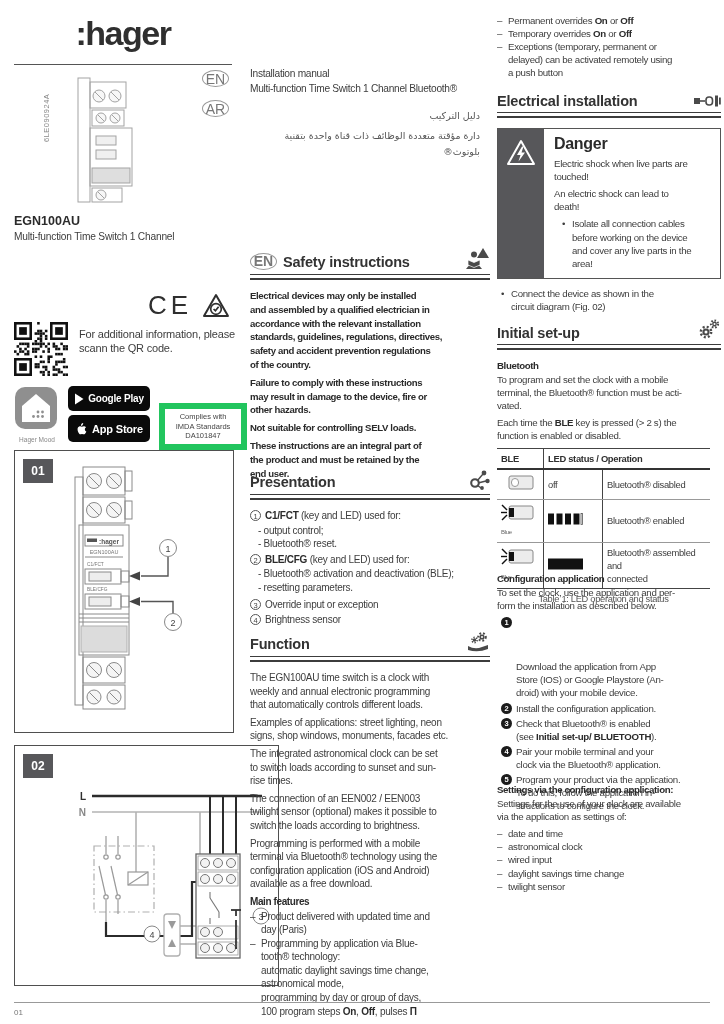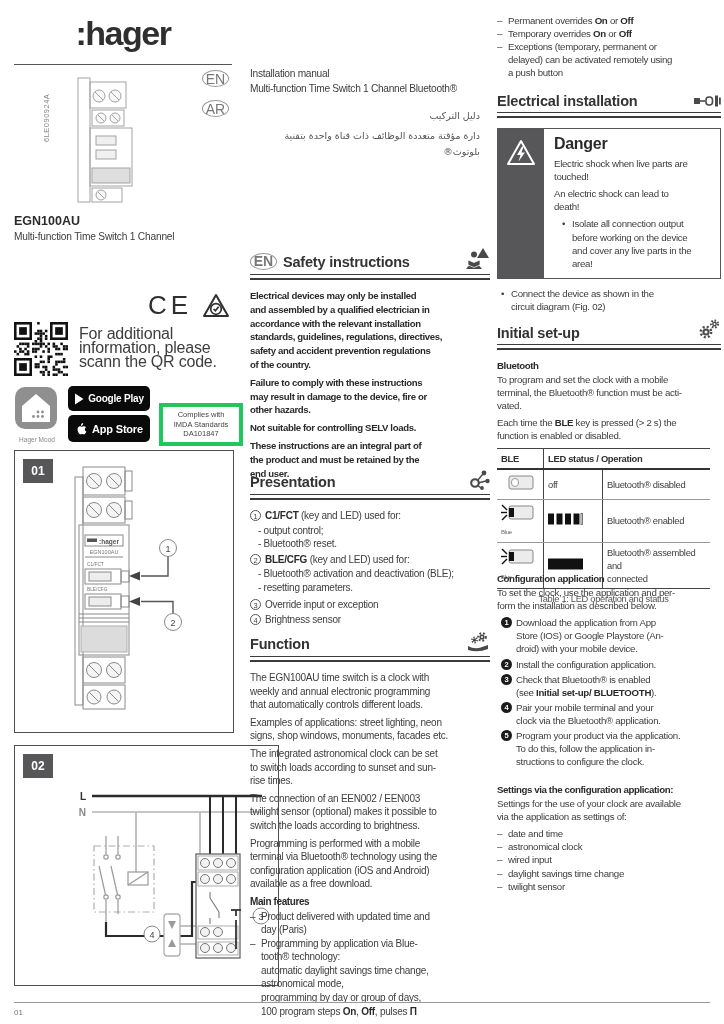--- a/index.html
+++ b/index.html
@@ -49,21 +49,21 @@
   .tbl tbody tr.last td{border-bottom:1.5px solid #444;}
   .cap{width:213px;text-align:center;font-size:9.3px;color:#555;margin-top:4px;}
   .blue-lbl{font-size:6px;color:#666;display:block;margin-top:0;}
   
   .fig{position:absolute;border:1.5px solid #4f4f4f;background:#fff;}
   .chip{position:absolute;top:8px;left:8px;width:30px;height:24px;background:#57575a;color:#fff;
         font-size:12px;font-weight:bold;display:flex;align-items:center;justify-content:center;}
   
   .store{width:82px;height:25px;background:#0a0a0a;border-radius:5px;display:flex;align-items:center;
          justify-content:center;gap:4px;color:#fff;font-weight:bold;font-size:10px;letter-spacing:-0.2px;}
-  .imda{border:4px solid #22c55e;padding:3px 5px;font-size:7.5px;line-height:9.5px;text-align:center;color:#444;width:66px;}
+  .imda{border:6px solid #22c55e;padding:3px 5px;font-size:7.5px;line-height:9.5px;text-align:center;color:#444;width:66px;}
   .mood-cap{font-size:6.5px;color:#888;text-align:center;margin-top:2px;}
   .logo{font-size:34px;font-weight:bold;color:#2f2f2f;letter-spacing:-1.5px;}
   .vtext{writing-mode:vertical-rl;transform:rotate(180deg);font-size:7.5px;color:#888;letter-spacing:0.5px;}
   .ce{font-size:26px;color:#2f2f2f;letter-spacing:4px;font-weight:400;}
   .arabic{direction:rtl;text-align:right;font-family:"DejaVu Sans",sans-serif;font-size:9.5px;color:#555;line-height:16px;}
 </style>
 </head>
 <body>
 
 <div class="page">
@@ -214,21 +214,21 @@
         <rect x="0.00" y="0.00" width="18.00" height="18.00" fill="#111"></rect>
         <rect x="2.57" y="2.57" width="12.86" height="12.86" fill="#fff"></rect>
         <rect x="5.14" y="5.14" width="7.71" height="7.71" fill="#111"></rect>
         <rect x="36.00" y="0.00" width="18.00" height="18.00" fill="#111"></rect>
         <rect x="38.57" y="2.57" width="12.86" height="12.86" fill="#fff"></rect>
         <rect x="41.14" y="5.14" width="7.71" height="7.71" fill="#111"></rect>
         <rect x="0.00" y="36.00" width="18.00" height="18.00" fill="#111"></rect>
         <rect x="2.57" y="38.57" width="12.86" height="12.86" fill="#fff"></rect>
         <rect x="5.14" y="41.14" width="7.71" height="7.71" fill="#111"></rect>
       </svg>
-    <div class="p" style="margin:5px 0 0 11px;width:158px;font-size:16px;line-height:14px;letter-spacing:-0.2px;">For additional information, please
+    <div class="p" style="margin:5px 0 0 11px;width:158px;font-size:11px;line-height:14px;letter-spacing:-0.2px;">For additional information, please
 scann the QR code.</div>
   </div>
 
   <div class="abs" style="left:14px;top:386px;display:flex;align-items:flex-start;">
     <div style="width:46px;">
       <svg width="44" height="44" viewBox="0 0 44 44">
         <rect x="1" y="1" width="42" height="42" rx="10" fill="#8f8f8f"></rect>
         <path d="M22,8 L36,20 L36,36 L8,36 L8,20 Z" fill="#fff"></path>
         <circle cx="24" cy="26" r="1.4" fill="#8f8f8f"></circle>
           <circle cx="28.5" cy="26" r="1.4" fill="#8f8f8f"></circle>
@@ -551,21 +551,21 @@
           <polygon points="16,7.5 11,16 14.5,16 12.5,22.5 19,13.5 15.5,13.5 17.5,7.5" fill="#fff"></polygon>
         </svg>
       </div>
       <div class="dtitle">Danger</div>
       <div class="p">Electric shock when live parts are
 touched!</div>
       <div class="p">An electric shock can lead to
 death!</div>
       <div class="bl" style="margin-left:8px;">
         <span class="m">•</span>
-        <div class="x">Isolate all connection output
+        <div class="x">Isolate all connection cables
 before working on the device
 and cover any live parts in the
 area!</div>
       </div>
     </div>
     <div class="bl" style="margin-top:8px;margin-left:4px;">
       <span class="m">•</span>
       <div class="x">Connect the device as shown in the
 circuit diagram (Fig. 02)</div>
     </div>
@@ -658,21 +658,21 @@
     </table>
     <div class="cap">Table 1: LED operation and status</div>
   </div>
 
   <div class="abs rcol" style="left:497px;top:572px;">
     <div class="subhead">Configuration application</div>
     <div class="p">To set the clock, use the application and per-
 form the installation as described below.</div>
     <div class="step">
       <span class="nf">1</span>
-      <div style="white-space:pre-line;flex:1;">Download the application from App
+      <div style="white-space:pre-line;flex:1;margin-top:44px;">Download the application from App
 Store (IOS) or Google Playstore (An-
 droid) with your mobile device.</div>
     </div>
     <div class="step">
       <span class="nf">2</span>
       <div style="white-space:pre-line;flex:1;">Install the configuration application.</div>
     </div>
     <div class="step">
       <span class="nf">3</span>
       <div style="white-space:pre-line;flex:1;"><span>Check that Bluetooth® is enabled

